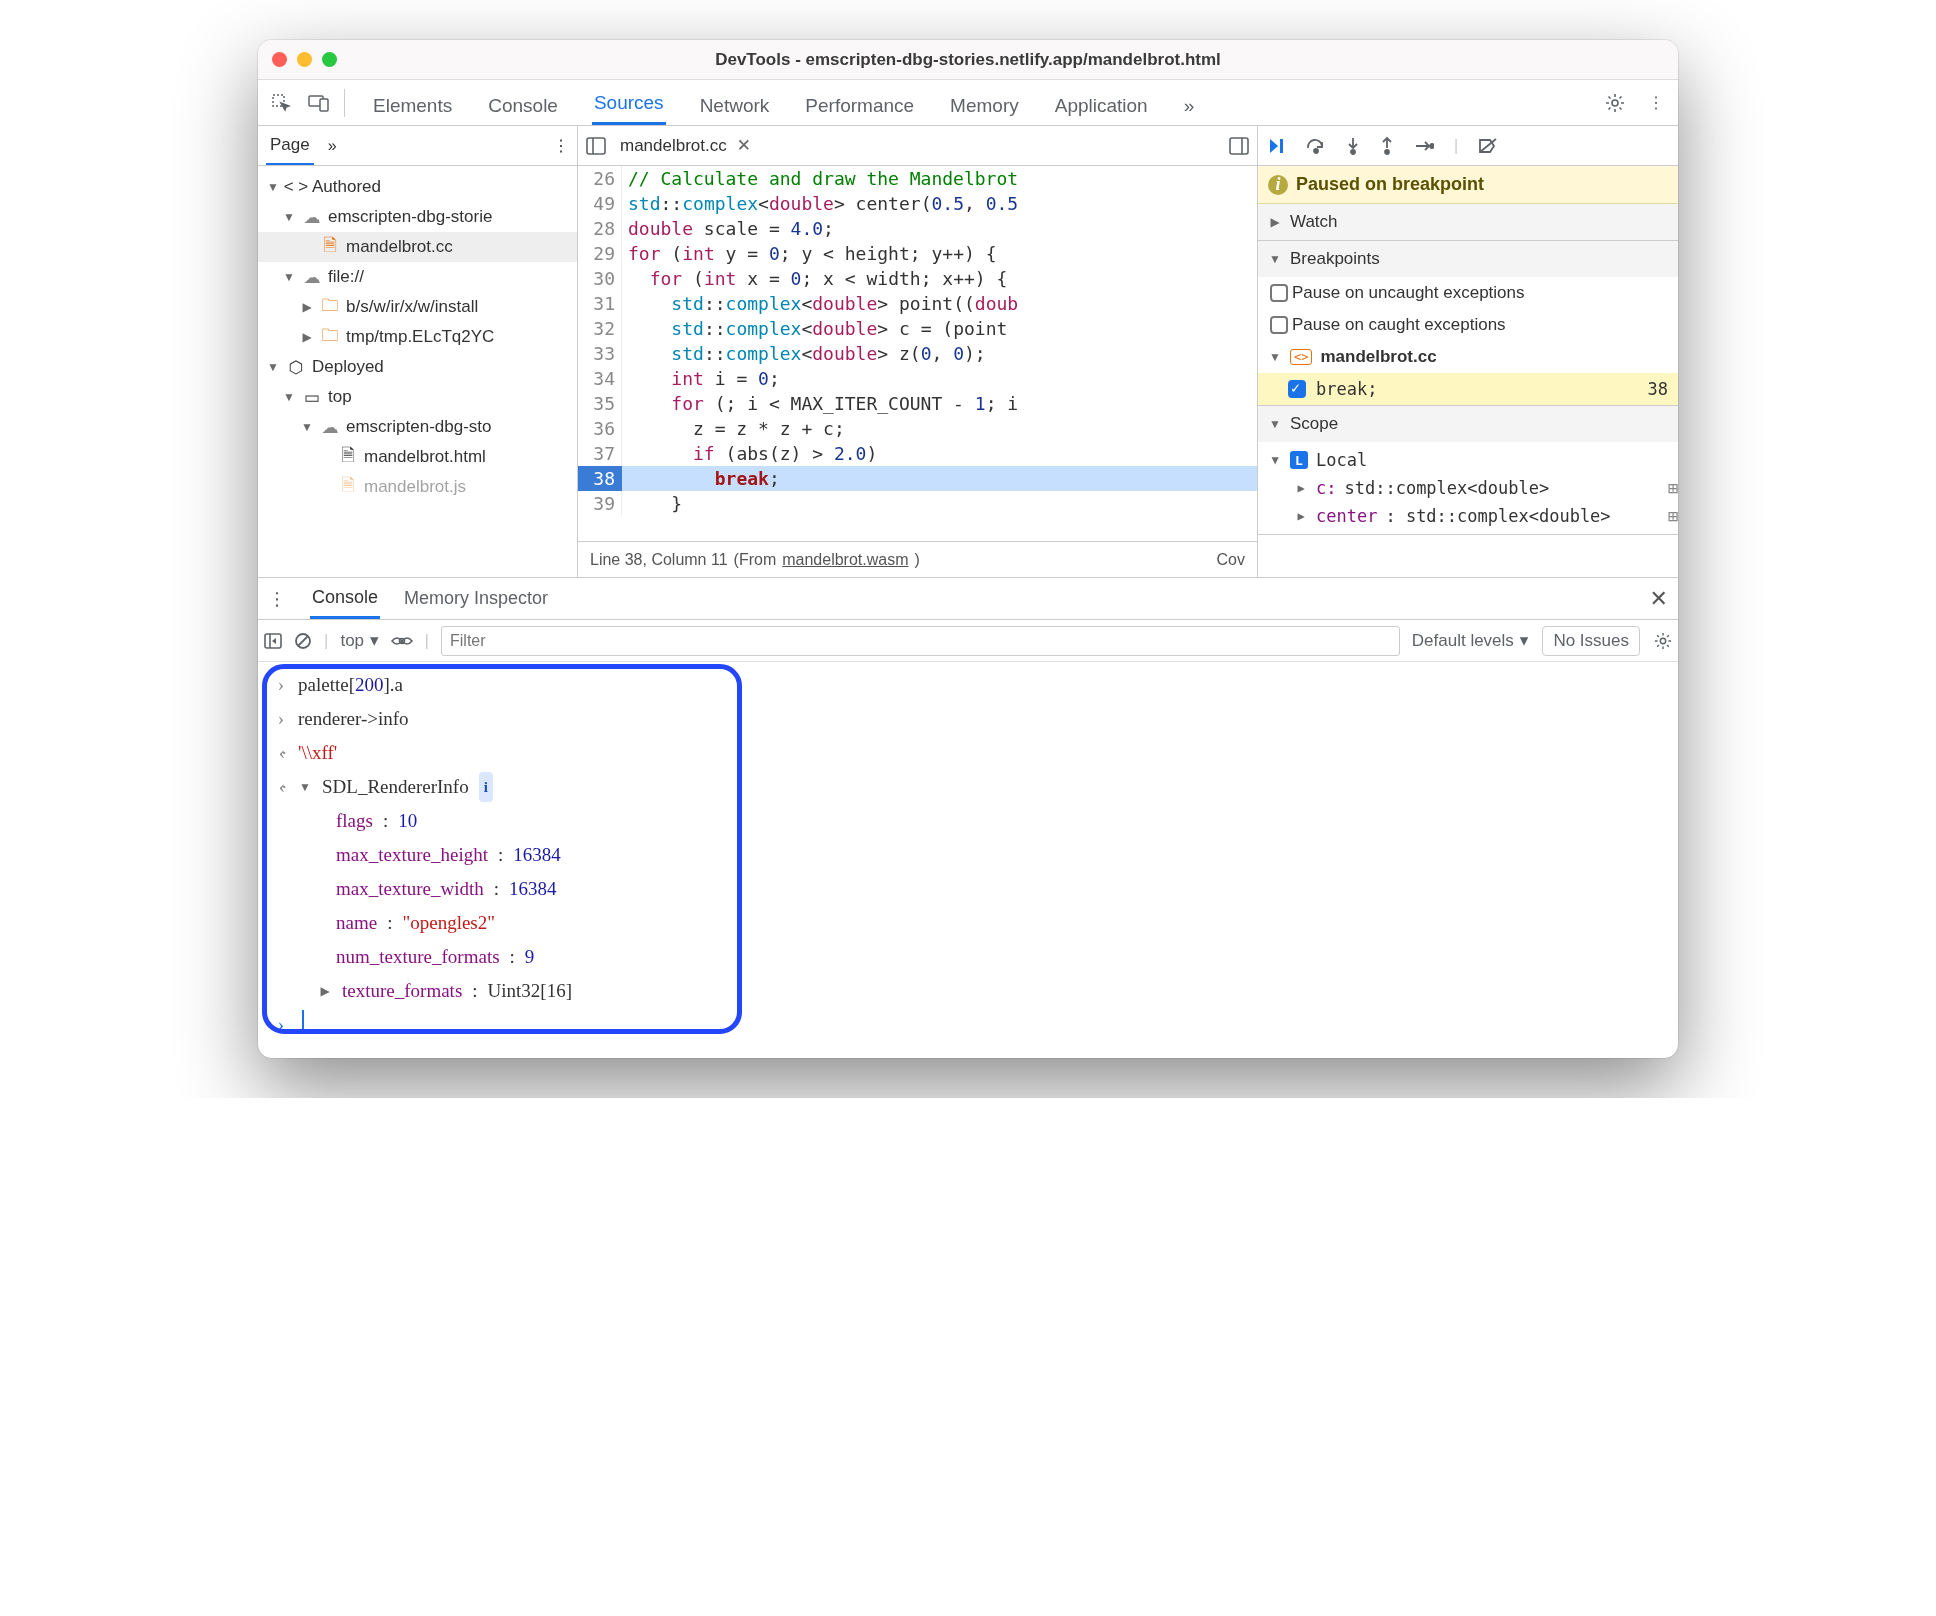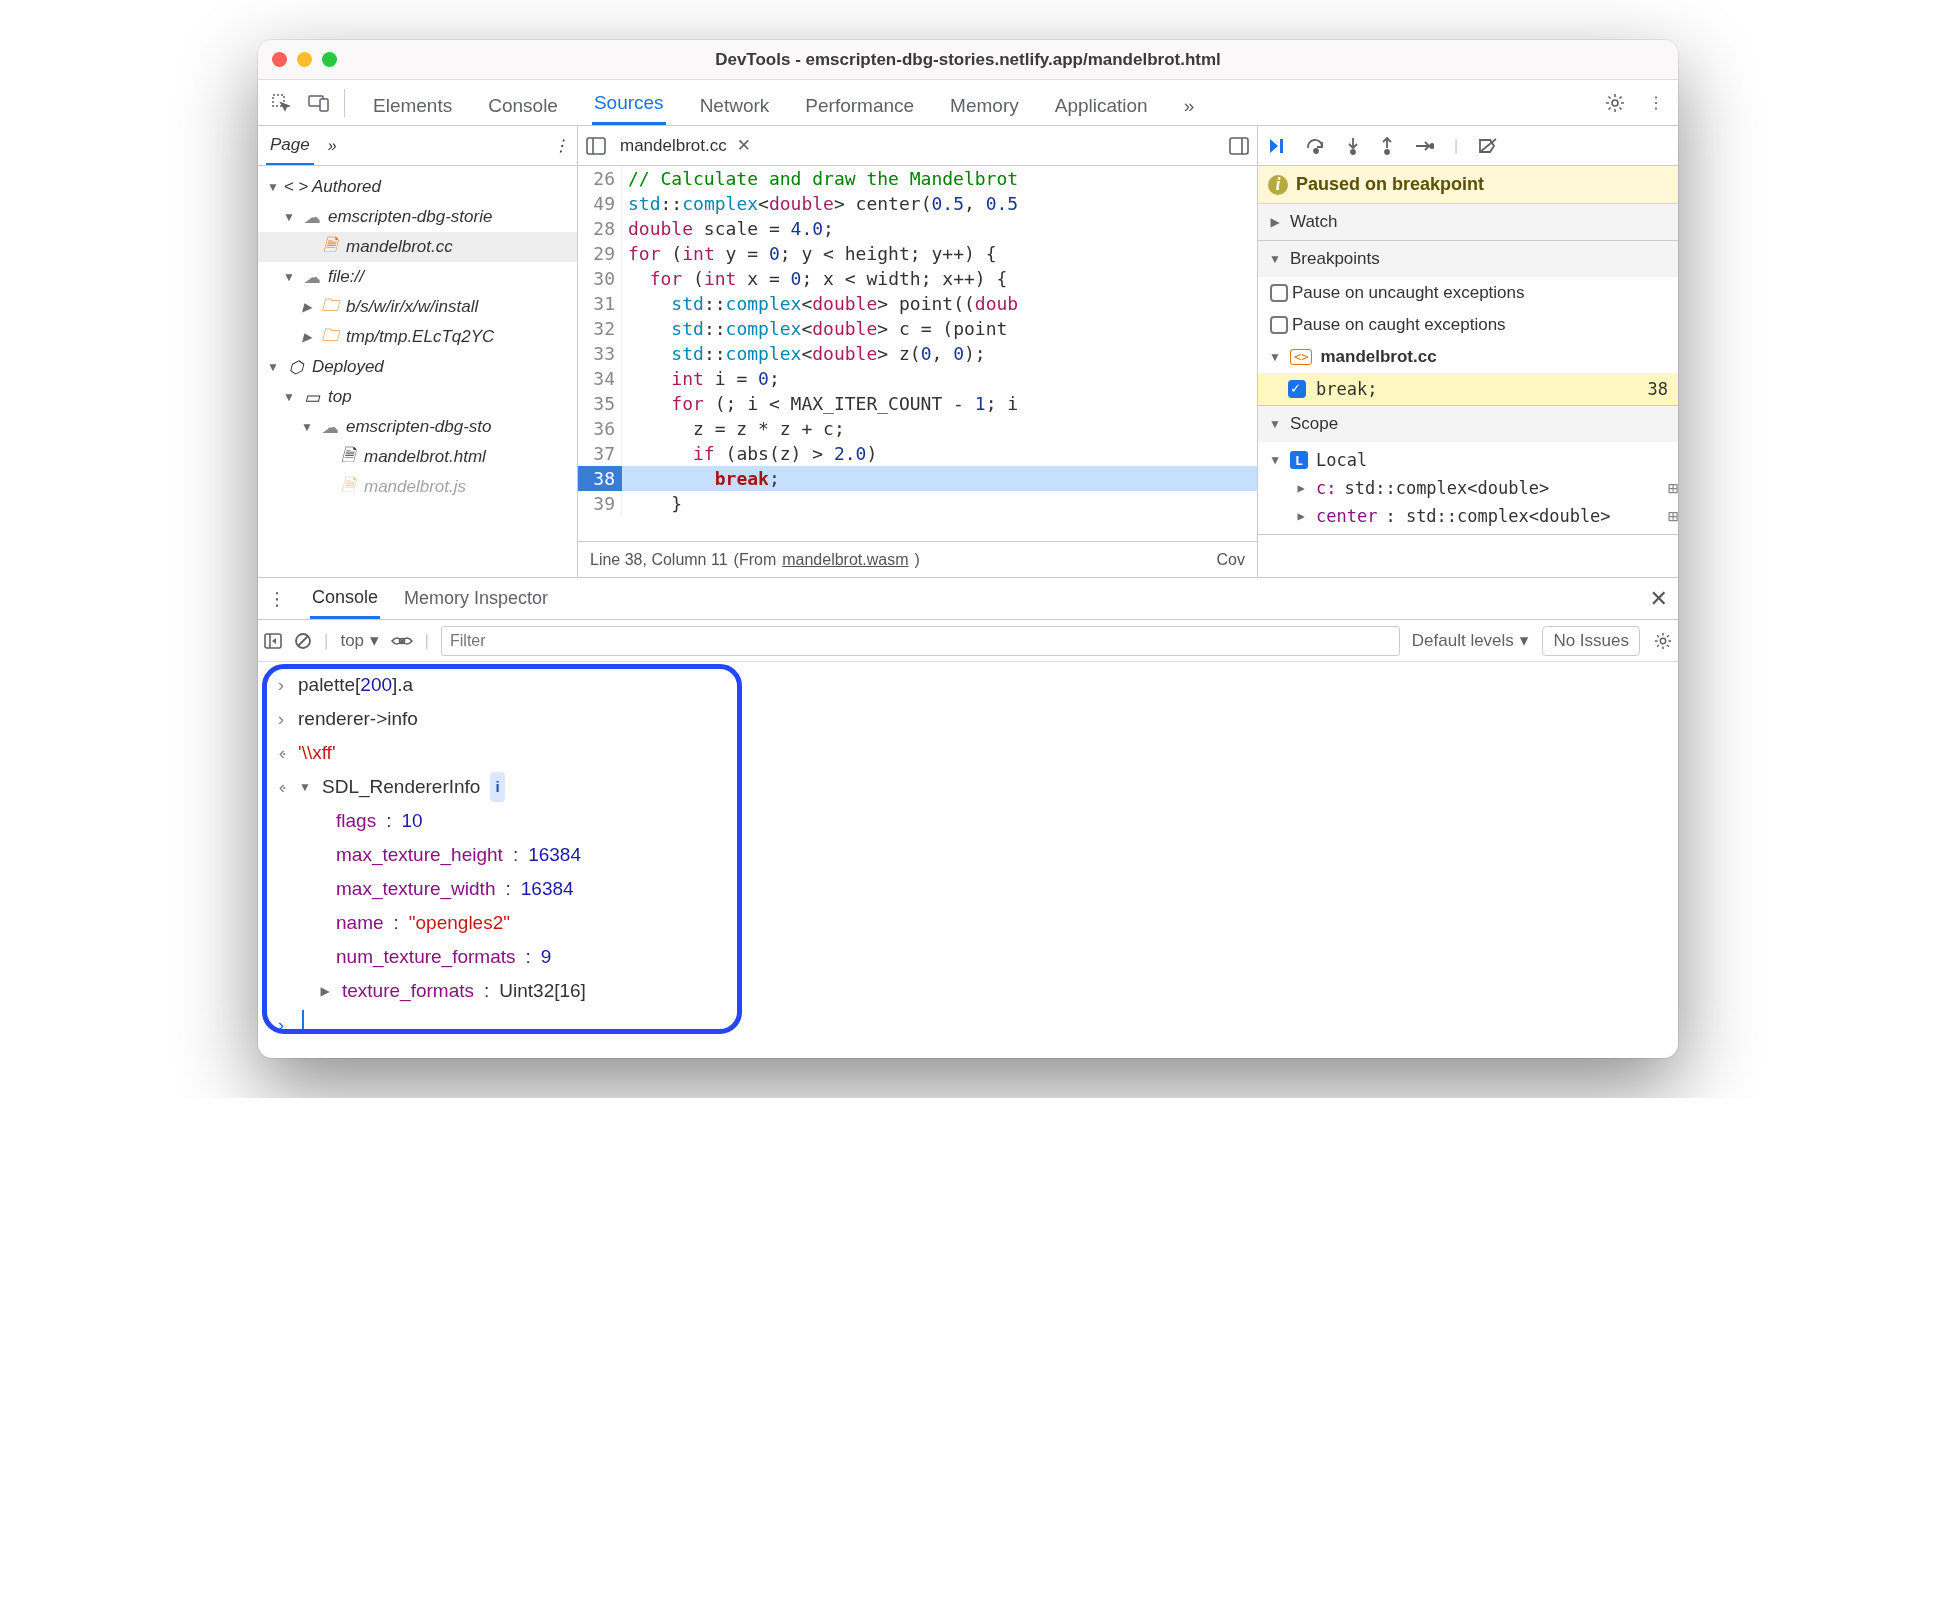--- a/index.html
+++ b/index.html
@@ -40,21 +40,21 @@
   }
   .ticon { width:34px; height:34px; display:flex;align-items:center;justify-content:center; }
   .tabbar { display:flex; align-items:end; gap:32px; margin-left:18px; flex:1; height:100%; font-size:19px; color:#5f6368;}
   .tabbar .tab { padding:10px 2px 8px; cursor:pointer; }
   .tabbar .tab.active { color:#1a73e8; border-bottom:3px solid #1a73e8; font-weight:500;}
   .gear { margin-left:auto; }
   .vdots { margin:0 8px 0 12px; }
 
   .main { display:flex; height: 452px; border-bottom:1px solid #ccc;}
   
-  .nav { width:320px; border-right:1px solid #ccc; display:flex; flex-direction:column; overflow:hidden;font-style:italic;}
+  .nav { width:320px; border-right:1px solid #ccc; display:flex; flex-direction:column; overflow:hidden;}
   .navhead { display:flex; align-items:center; height:40px; border-bottom:1px solid #ccc; padding:0 8px; gap:14px; color:#333;}
   .navhead .pg { border-bottom:2px solid #1a73e8; padding:8px 4px; font-size:17px;}
   .navbody { padding:6px 0; font-size:17px; color:#333; overflow:hidden; flex:1;}
   .row { display:flex; align-items:center; height:30px; gap:6px; white-space:nowrap; padding-left:8px;}
   .tw { width:14px; text-align:center; color:#6b6b6b; font-size:12px;}
   .row .ic { width:20px; display:flex; justify-content:center; }
   .row.sel { background:#eee; }
   .indent1{padding-left:24px;} .indent2{padding-left:42px;} .indent3{padding-left:60px;}
   .cloud { color:#888; }
   .folder { color:#e8710a; }
@@ -100,21 +100,21 @@
   .drawer { }
   .drhead { display:flex; align-items:center; height:42px; border-bottom:1px solid #ccc; padding:0 10px; gap:24px; font-size:18px; color:#5f6368;}
   .drhead .vd { color:#555;}
   .drhead .ctab { color:#333; border-bottom:3px solid #1a73e8; padding:8px 2px;}
   .drhead .x { margin-left:auto; color:#555; font-size:22px;}
   .drtool { display:flex; align-items:center; height:42px; border-bottom:1px solid #ddd; padding:0 6px; gap:12px; color:#5f6368; font-size:17px;}
   .drtool .sel { display:flex; align-items:center; gap:6px; }
   .drtool input { border:1px solid #ccc; height:30px; padding:0 8px; border-radius:3px; font-size:16px; flex:1; min-width:100px;}
   .drtool .right { margin-left:auto; display:flex; gap:14px; align-items:center;}
   .btn { border:1px solid #ccc; padding:4px 10px; border-radius:4px; background:#fff;}
-  .console { font-family:Liberation Sans, sans-serif; font-size:19px; padding:6px 2px 16px; position:relative;}
+  .console { font-family:Liberation Serif, serif; font-size:19px; padding:6px 2px 16px; position:relative;}
   .cln { display:flex; align-items:flex-start; gap:10px; padding:2px 14px; line-height:30px;}
   .car{ color:#888; width:14px; text-align:center;}
   .car.in::before{content:"›";} .car.out::before{content:"‹·"; letter-spacing:-4px;}
   .blue{color:#1a1aa6;} .red{color:#c41a16;} .prop{color:#881280;} .valnum{color:#1a1aa6;} .valstr{color:#c41a16;}
   .ibadge{ background:#dbe7ff; color:#1a4fb4; border-radius:4px; padding:0 5px; font-weight:700; font-size:15px;}
   .hlbox { position:absolute; border:5px solid #2346ff; border-radius:22px; pointer-events:none;}
   .prompt { color:#1a73e8; }
   .caret { display:inline-block; width:2px; height:22px; background:#1a73e8; vertical-align:middle; margin-left:4px;}
 
   svg { display:block; }

